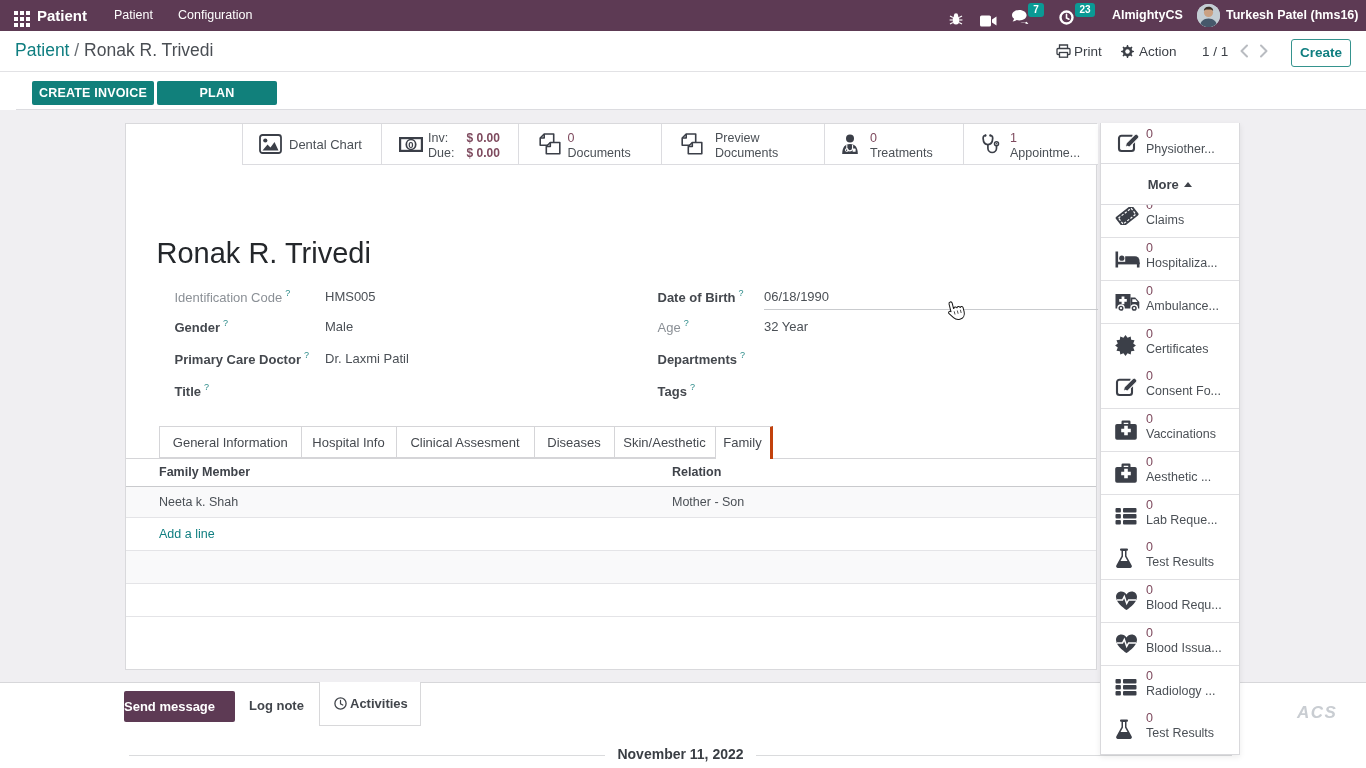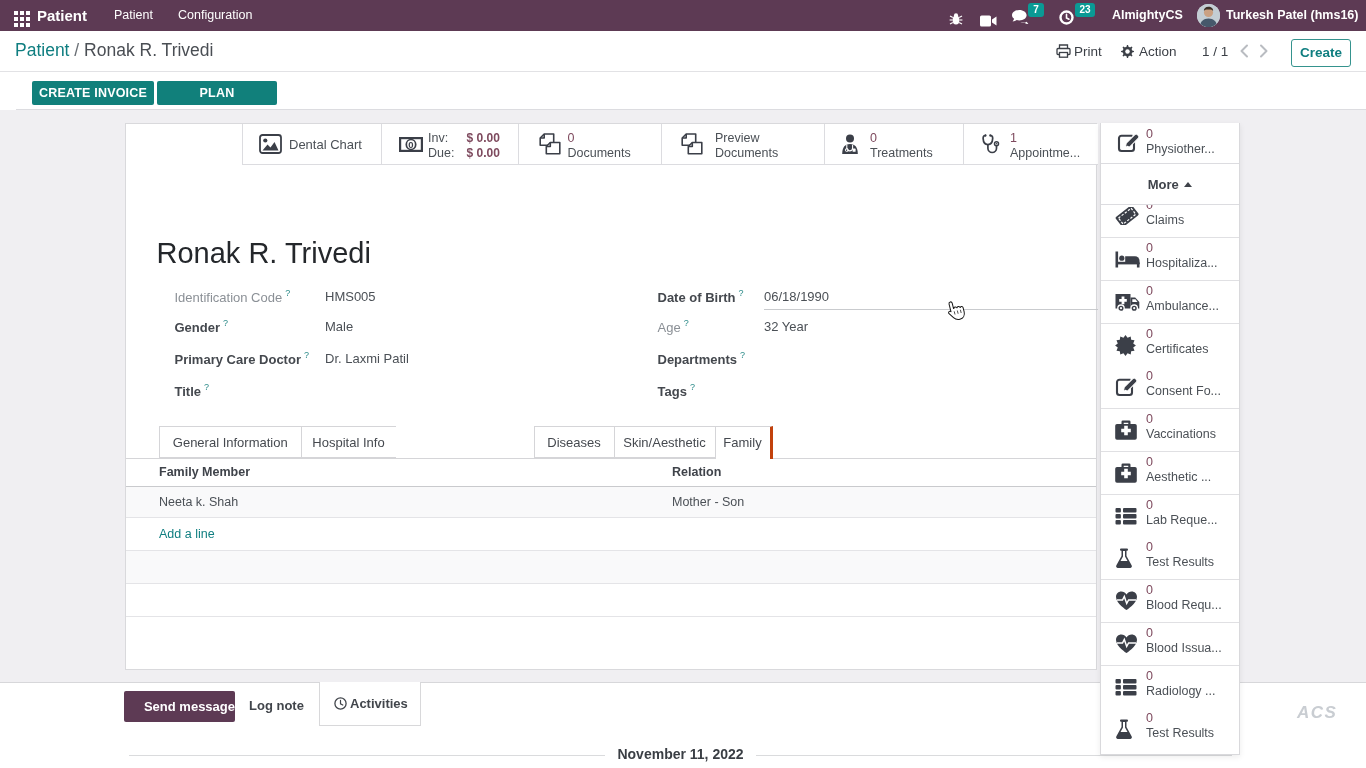--- a/index.html
+++ b/index.html
@@ -238,20 +238,21 @@
     <div class="lbl" style="left:531.5px; top:164.5px;">Date of Birth<sup class="q">?</sup></div>
     <div class="val" style="left:638px;  top:164.5px;">06/18/1990</div>
     <div class="abs" style="left:638px; top:185px; width:334px; border-top:1px solid #c9cbce;"></div>
     <div class="lblm" style="left:531.5px; top:194.5px;">Age<sup class="q">?</sup></div>
     <div class="val" style="left:638px;  top:194.5px;">32 Year</div>
     <div class="lbl" style="left:531.5px; top:227px;">Departments<sup class="q">?</sup></div>
     <div class="lbl" style="left:531.5px; top:258.5px;">Tags<sup class="q">?</sup></div>
 
     <div class="tab" style="left:33px;    width:141.5px;">General Information</div>
     <div class="tab" style="left:174.5px; width:95px;">Hospital Info</div>
+    <div class="tab" style="left:269.5px; width:138px;">Clinical Assesment</div>
     <div class="tab" style="left:407.5px; width:80px;">Diseases</div>
     <div class="tab" style="left:487.5px; width:101px;">Skin/Aesthetic</div>
     <div class="tab" style="left:588.5px; width:58px; border-right:3px solid #c2410c; border-bottom:none; z-index:2; height:33px; background:#fff;">Family</div>
 
     <div class="abs" style="left:0; top:333.5px; width:970px; border-bottom:1px solid #d5d5d8;"></div>
     <div class="trow" style="top:333.5px; height:29.5px; border-bottom:1px solid #c9cacd;">
       <div class="abs" style="left:33px; top:7px; font-weight:bold; font-size:12.5px; color:#3f434a;">Family Member</div>
       <div class="abs" style="left:546px; top:7px; font-weight:bold; font-size:12.5px; color:#3f434a;">Relation</div>
     </div>
     <div class="trow" style="top:363px; height:31px; background:#f9f9fa;">
@@ -399,21 +400,21 @@
       <path d="M10.4 13.7 a1.5 1.5 0 1 0 0.1 0 Z" fill="#fff"></path>
     </svg>
     <div class="abs" style="left:45px; top:4px; font-size:12.5px; color:#7e4a5e;">0</div>
     <div class="abs" style="left:45px; top:19px; font-size:12.5px; color:#4b5056;">Physiother...</div>
   </div>
 
   <div class="abs" style="left:0; top:41px; width:138px; height:41px; background:#fff; border-bottom:1px solid #dcdce0; text-align:center; line-height:41px; font-size:13px; font-weight:bold; color:#3f434a;">More <span style="display:inline-block; width:0; height:0; border-left:4px solid transparent; border-right:4px solid transparent; border-bottom:5px solid #3f434a; vertical-align:2px; margin-left:2px;"></span></div>
 </div>
 
 <div id="chatter">
-  <div class="abs" style="left:124px; top:8px; width:111px; height:31px; background:#5d3a54; border-radius:2px; color:#fff; font-weight:bold; font-size:13px; text-align:right; line-height:31px;">Send message</div>
+  <div class="abs" style="left:124px; top:8px; width:111px; height:31px; background:#5d3a54; border-radius:2px; color:#fff; font-weight:bold; font-size:13px; text-align:left; line-height:31px;">Send message</div>
   <div class="abs" style="left:249px; top:15px; font-size:13px; font-weight:bold; color:#41454b;">Log note</div>
   <div class="abs" style="left:319px; top:-1px; width:102px; height:44px; border:1px solid #d8d8da; border-top:none; background:#fff;">
     <svg style="position:absolute; left:14px; top:15px;" width="13" height="13" viewBox="0 0 13 13">
       <circle cx="6.5" cy="6.5" r="5.6" fill="none" stroke="#41454b" stroke-width="1.3"></circle>
       <path d="M6.5 3.4 V6.8 L8.8 8" fill="none" stroke="#41454b" stroke-width="1.2" stroke-linecap="round"></path>
     </svg>
     <div class="abs" style="left:30px; top:14px; font-size:13px; font-weight:bold; color:#41454b;">Activities</div>
   </div>
   <div class="abs" style="left:129px; top:72px; width:1103px; border-top:1px solid #dadbdd; text-align:center;">
     <span style="position:relative; top:-10px; background:#fff; padding:0 12px; font-size:14px; font-weight:bold; color:#3a3e44;">November 11, 2022</span>

